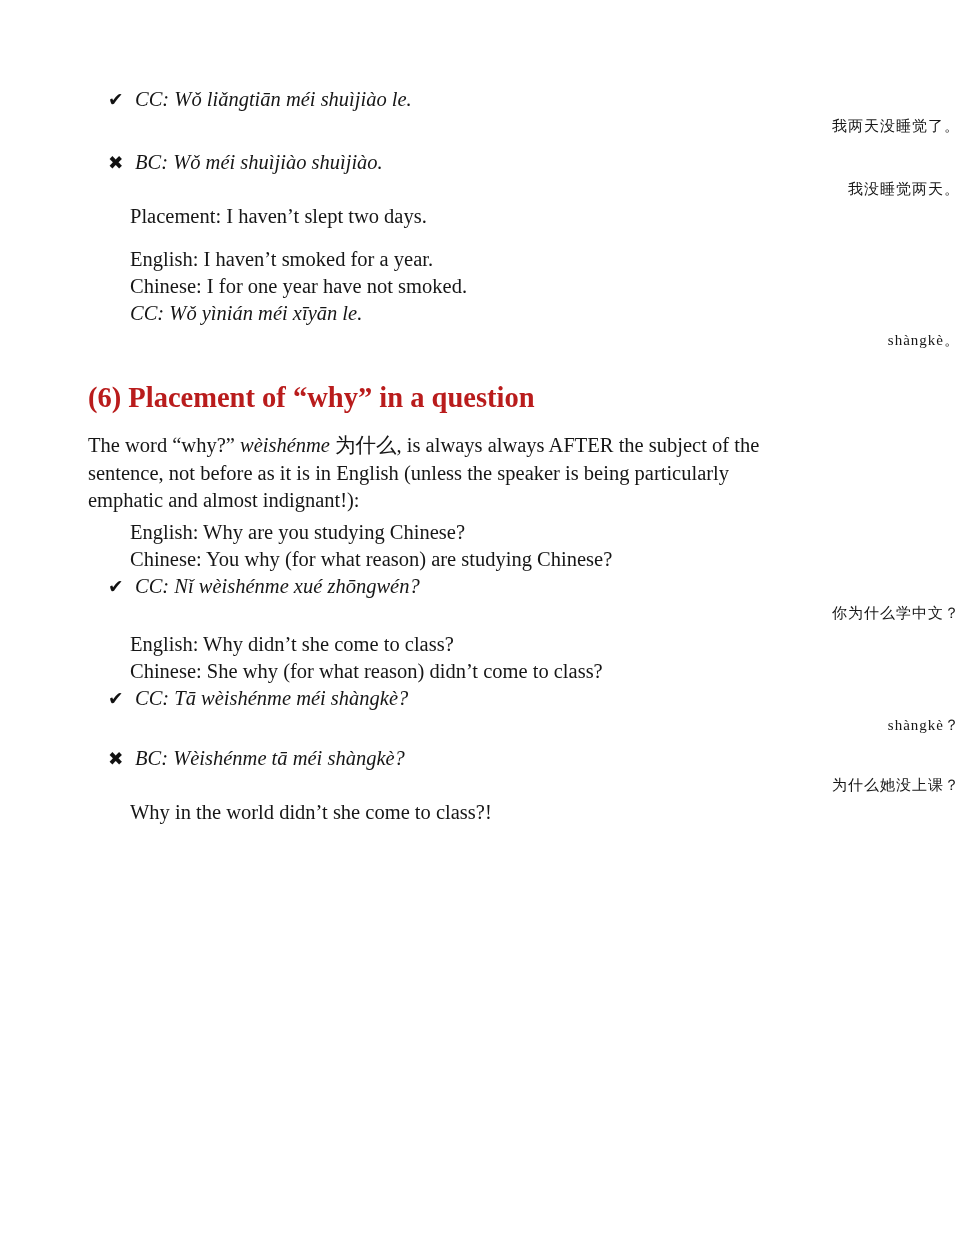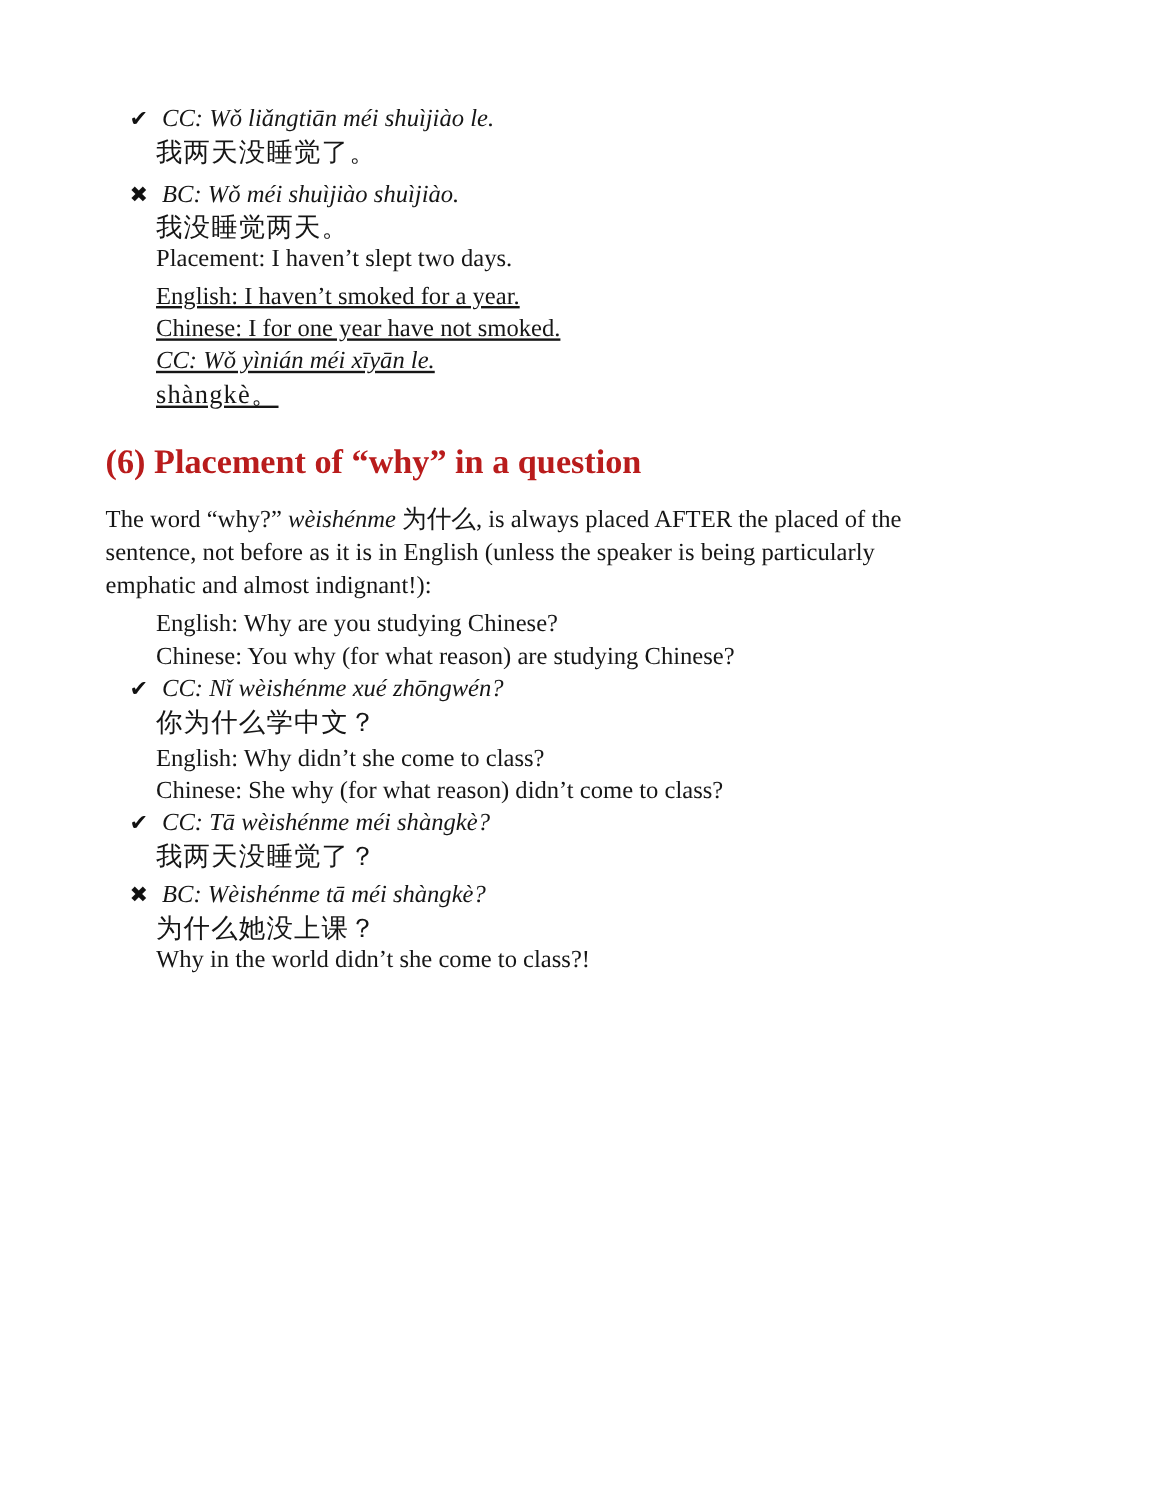--- a/index.html
+++ b/index.html
@@ -33,25 +33,26 @@
     width: 27px;
     font-family: "DejaVu Sans", sans-serif;
     font-style: normal;
     font-size: 18.5px;
     color: #111111;
   }
   .pinyin {
     font-style: italic;
   }
   .hanzi {
-    font-size: 22px;
+    font-size: 15px;
     letter-spacing: 1px;
+    text-align: right;
   }
   .group-2 { margin-top: 9px; }
-  .group-gap { margin-top: 4px; text-decoration: underline; }
+  .group-gap { margin-top: 16px; }
   .section-heading {
     margin: 26px 0 16px 88px;
     font-size: 28.5px;
     line-height: 36px;
     font-weight: bold;
     color: #b91c1c;
     white-space: nowrap;
   }
   .intro {
     margin-left: 88px;
@@ -85,41 +86,41 @@
   <div class="group-gap">
     <div class="line">English: I haven’t smoked for a year.</div>
     <div class="line">Chinese: I for one year have not smoked.</div>
     <div class="line pinyin">CC: Wǒ yìnián méi xīyān le.</div>
     <div class="line hanzi">shàngkè。</div>
   </div>
 
   <h1 class="section-heading">(6) Placement of “why” in a question</h1>
 
   <div class="intro">
-    <div class="intro-line"><span>The word “why?” </span><span class="pinyin">wèishénme</span><span> 为什么, is always placed AFTER the placed of the</span></div>
+    <div class="intro-line"><span>The word “why?” </span><span class="pinyin">wèishénme</span><span> 为什么, is always always AFTER the subject of the</span></div>
     <div class="intro-line">sentence, not before as it is in English (unless the speaker is being particularly</div>
     <div class="intro-line">emphatic and almost indignant!):</div>
   </div>
 
   <div class="example-set">
     <div class="line">English: Why are you studying Chinese?</div>
     <div class="line">Chinese: You why (for what reason) are studying Chinese?</div>
     <div class="bullet-line">
       <span class="marker">✔</span><span class="pinyin">CC: Nǐ wèishénme xué zhōngwén?</span>
     </div>
     <div class="line hanzi">你为什么学中文？</div>
   </div>
 
   <div class="example-set">
     <div class="line">English: Why didn’t she come to class?</div>
     <div class="line">Chinese: She why (for what reason) didn’t come to class?</div>
     <div class="bullet-line">
       <span class="marker">✔</span><span class="pinyin">CC: Tā wèishénme méi shàngkè?</span>
     </div>
-    <div class="line hanzi">我两天没睡觉了？</div>
+    <div class="line hanzi">shàngkè？</div>
   </div>
 
   <div class="example-set-tight">
     <div class="bullet-line">
       <span class="marker">✖</span><span class="pinyin">BC: Wèishénme tā méi shàngkè?</span>
     </div>
     <div class="line hanzi">为什么她没上课？</div>
     <div class="line">Why in the world didn’t she come to class?!</div>
   </div>
 

